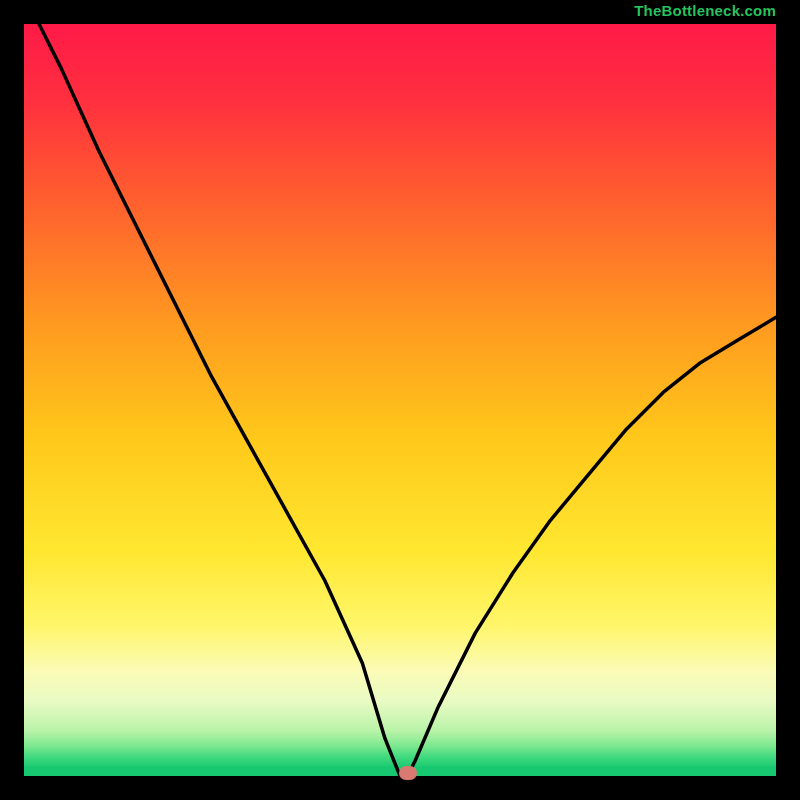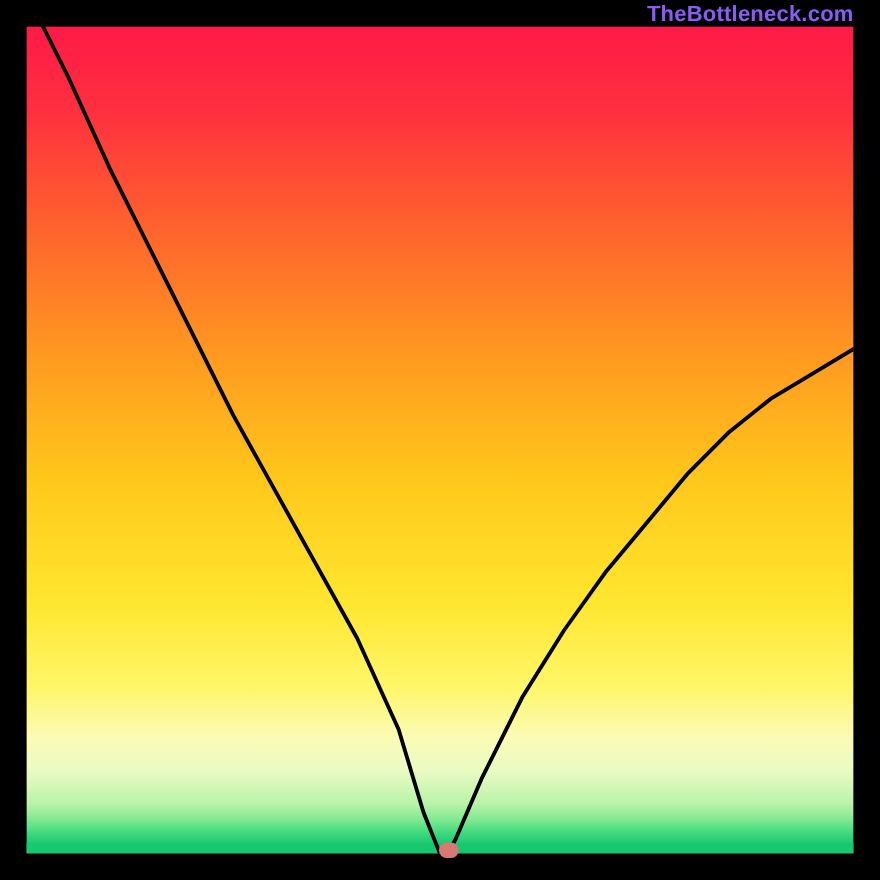--- a/index.html
+++ b/index.html
@@ -15,23 +15,23 @@
     width: 800px;
     height: 800px;
     background: #000;
     box-sizing: border-box;
   }
   .watermark {
     position: absolute;
     top: 2px;
     right: 24px;
     font-family: Arial, Helvetica, sans-serif;
-    font-size: 20px;
+    font-size: 15px;
     font-weight: bold;
-    color: #8b5cf6;
+    color: #22c55e;
     letter-spacing: 0.2px;
   }
   .plot-outer {
     position: absolute;
     left: 24px;
     top: 24px;
     width: 752px;
     height: 752px;
     background: #000;
   }

